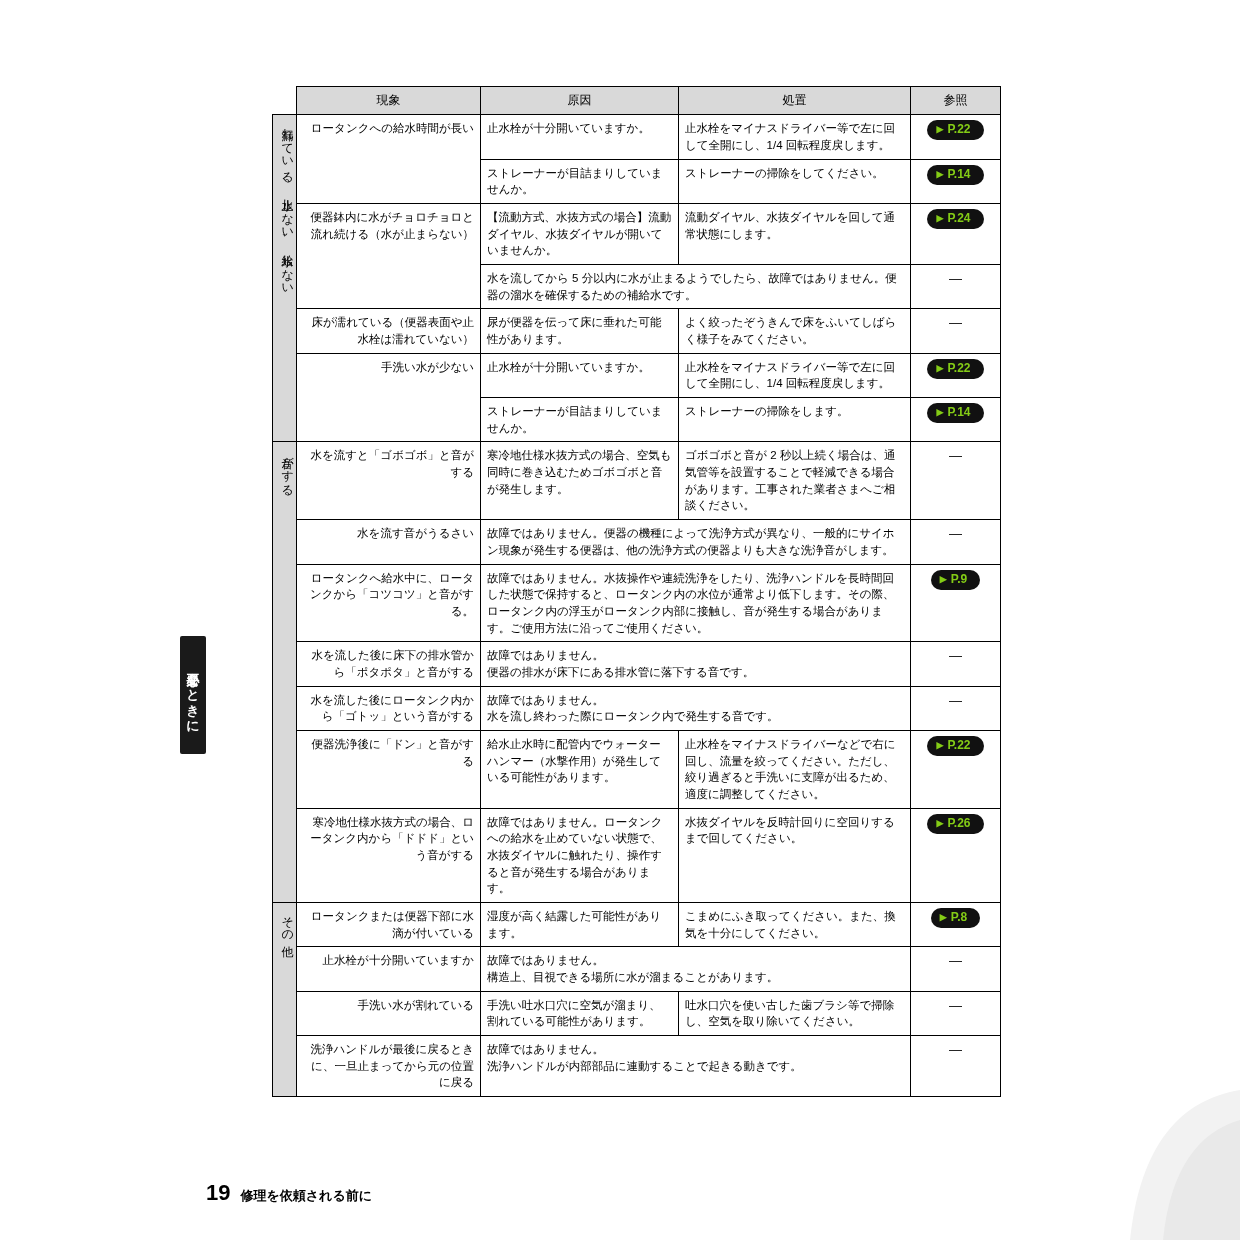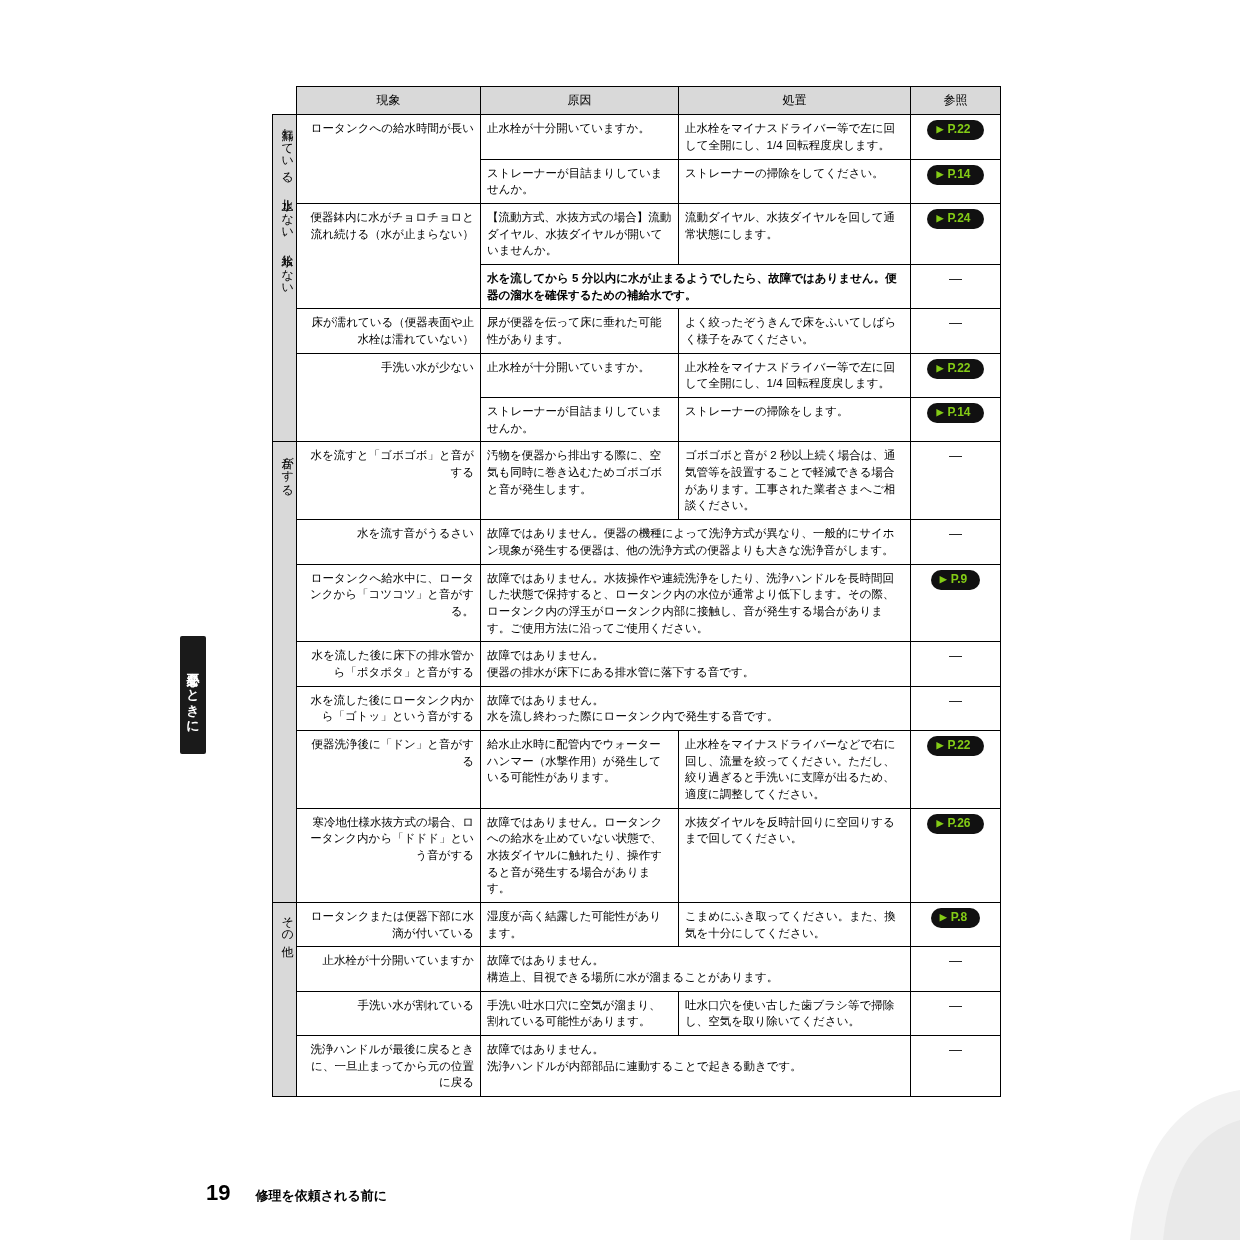--- a/index.html
+++ b/index.html
@@ -128,21 +128,21 @@
   }
   
   td.wide { }
 
   .footer {
     position: absolute;
     left: 206px;
     bottom: 34px;
     display: flex;
     align-items: baseline;
-    gap: 25px;
+    gap: 10px;
   }
   .footer .pageno {
     font-size: 22px;
     font-weight: bold;
   }
   .footer .ftitle {
     font-size: 13px;
     font-weight: bold;
   }
 </style>
@@ -186,21 +186,21 @@
             <td>ストレーナーの掃除をしてください。</td>
             <td class="ref"><span class="ref-pill"><span class="tri">▶</span><span>P.14</span></span></td>
           </tr>
           <tr>
             <td class="sym" rowspan="2">便器鉢内に水がチョロチョロと流れ続ける（水が止まらない）</td>
             <td>【流動方式、水抜方式の場合】流動ダイヤル、水抜ダイヤルが開いていませんか。</td>
             <td>流動ダイヤル、水抜ダイヤルを回して通常状態にします。</td>
             <td class="ref"><span class="ref-pill"><span class="tri">▶</span><span>P.24</span></span></td>
           </tr>
           <tr>
-            <td class="wide" colspan="2" style="white-space: pre-line; font-weight: bold;">水を流してから 5 分以内に水が止まるようでしたら、故障ではありません。便器の溜水を確保するための補給水です。</td>
+            <td class="wide" colspan="2" style="white-space: pre-line;">水を流してから 5 分以内に水が止まるようでしたら、故障ではありません。便器の溜水を確保するための補給水です。</td>
             <td class="ref"><span class="dash">—</span></td>
           </tr>
           <tr>
             <td class="sym">床が濡れている（便器表面や止水栓は濡れていない）</td>
             <td>尿が便器を伝って床に垂れた可能性があります。</td>
             <td>よく絞ったぞうきんで床をふいてしばらく様子をみてください。</td>
             <td class="ref"><span class="dash">—</span></td>
           </tr>
           <tr>
             <td class="sym" rowspan="2">手洗い水が少ない</td>
@@ -209,21 +209,21 @@
             <td class="ref"><span class="ref-pill"><span class="tri">▶</span><span>P.22</span></span></td>
           </tr>
           <tr>
             <td>ストレーナーが目詰まりしていませんか。</td>
             <td>ストレーナーの掃除をします。</td>
             <td class="ref"><span class="ref-pill"><span class="tri">▶</span><span>P.14</span></span></td>
           </tr>
           <tr>
             <td class="group" rowspan="7"><span>音がする</span></td>
             <td class="sym">水を流すと「ゴボゴボ」と音がする</td>
-            <td>汚物を便器から排出する際に、空気も同時に巻き込むためゴボゴボと音が発生します。</td>
+            <td>寒冷地仕様水抜方式の場合、空気も同時に巻き込むためゴボゴボと音が発生します。</td>
             <td>ゴボゴボと音が 2 秒以上続く場合は、通気管等を設置することで軽減できる場合があります。工事された業者さまへご相談ください。</td>
             <td class="ref"><span class="dash">—</span></td>
           </tr>
           <tr>
             <td class="sym">水を流す音がうるさい</td>
             <td class="wide" colspan="2" style="white-space: pre-line;">故障ではありません。便器の機種によって洗浄方式が異なり、一般的にサイホン現象が発生する便器は、他の洗浄方式の便器よりも大きな洗浄音がします。</td>
             <td class="ref"><span class="dash">—</span></td>
           </tr>
           <tr>
             <td class="sym">ロータンクへ給水中に、ロータンクから「コツコツ」と音がする。</td>

